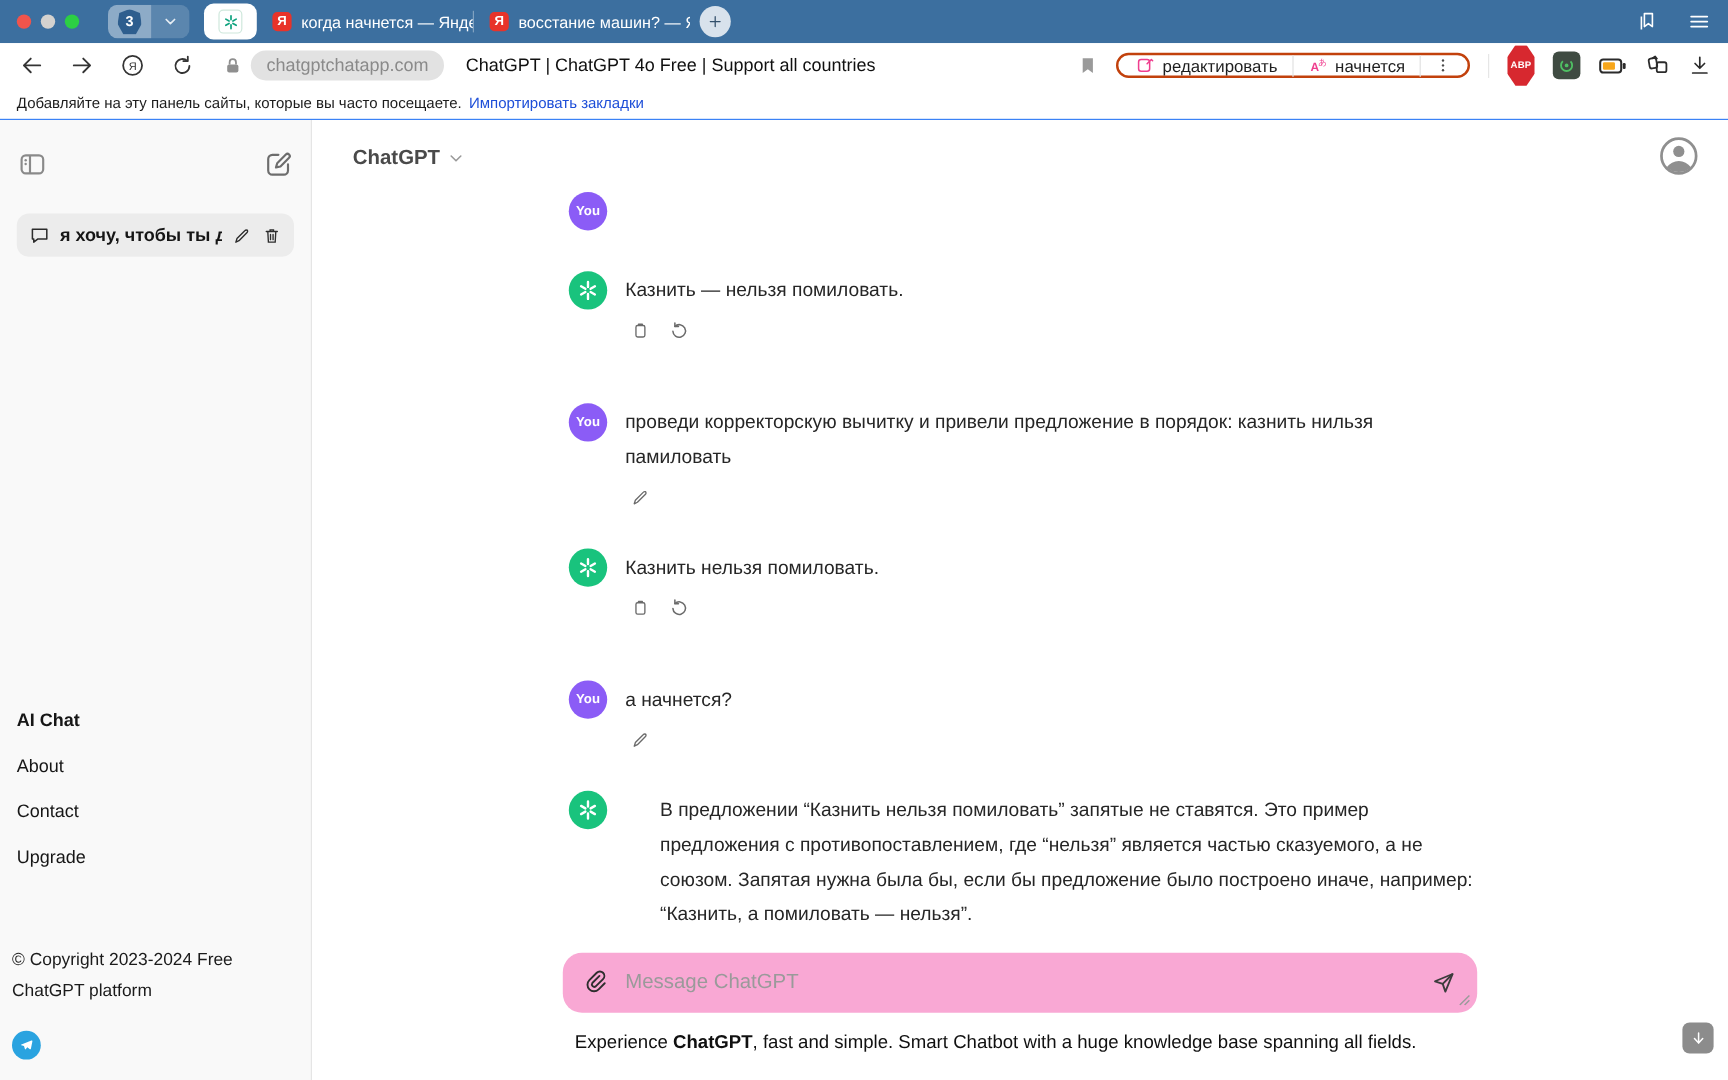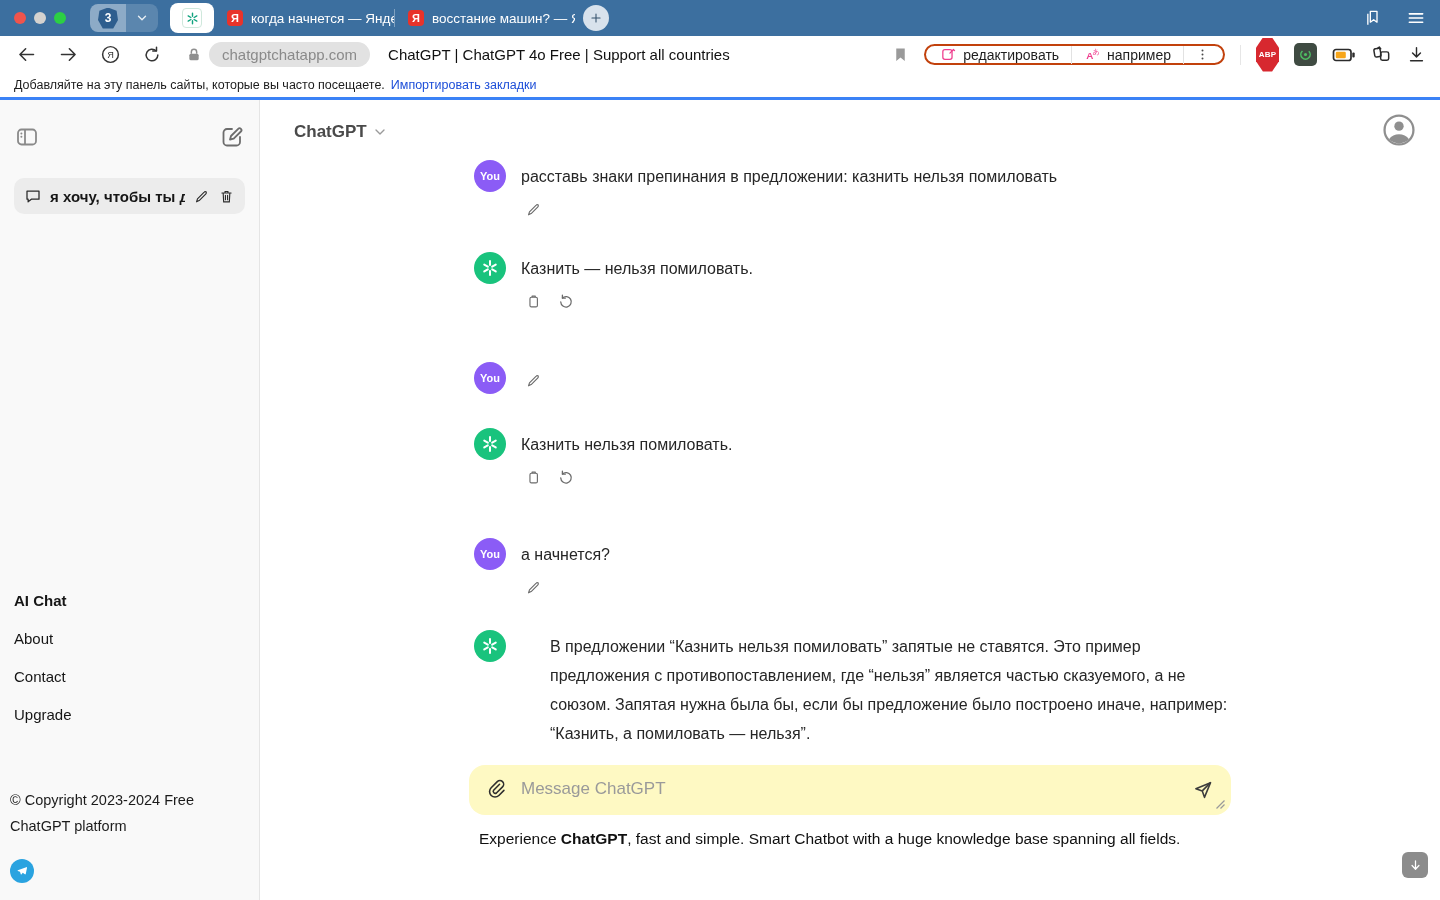--- a/index.html
+++ b/index.html
@@ -38,21 +38,21 @@
   .action { display:flex; align-items:center; gap:6px; padding:0 12px; font-size:14px; color:#1e1e1e; }
   .pill-div { width:1px; height:18px; background:#e2e2e2; }
   .kebab { padding:0 11px; display:flex; }
   .vsep { width:1px; height:20px; background:#e6e6e6; }
   .abp { width:23px; height:34px; background:#d7282f; color:#fff; font-size:8px; font-weight:800;
     display:grid; place-items:center; letter-spacing:.2px;
     clip-path:polygon(30% 0,70% 0,100% 30%,100% 70%,70% 100%,30% 100%,0 70%,0 30%); }
   .ext-green { width:23px; height:23px; background:#3f4b42; border-radius:5px; display:grid; place-items:center; }
 
   
-  .bmbar { height:27px; border-bottom:3px solid #3b82f6; display:flex; align-items:center;
+  .bmbar { height:27px; border-bottom:1px solid #3b82f6; display:flex; align-items:center;
     padding:0 14px; font-size:12.5px; color:#1c1c1c; gap:6px; background:#fff; }
   .bmbar a { color:#1d4ed8; text-decoration:none; }
 
   
   .page { display:flex; height:800px; }
   .sidebar { width:260px; background:#f9f9f9; border-right:1px solid #e5e5e5; position:relative;
     padding:0 14px; flex:none; }
   .side-top { display:flex; justify-content:space-between; padding-top:24px; }
   .side-top .ic { width:26px; height:26px; display:grid; place-items:center; }
   .chat-item { margin-top:28px; height:36px; background:#ececec; border-radius:10px; display:flex;
@@ -74,21 +74,21 @@
   .msg { display:flex; gap:15px; padding-left:5px; }
   .msg.user { margin-bottom:34px; } .msg.assistant { margin-bottom:51px; } .msg.last { margin-bottom:17px;gap:44px; }
   .av { width:32px; height:32px; border-radius:50%; flex:none; display:grid; place-items:center; }
   .av.user { background:#8b5cf6; color:#fff; font-size:11px; font-weight:bold; }
   .av.gpt { background:#19c37d; }
   .body { max-width:696px; font-size:16px; line-height:29px; color:#262626; padding-top:2px; }
   .actions { display:flex; gap:15px; margin-top:10px; padding-left:4px; }
   .icon-btn { display:inline-flex; cursor:pointer; }
 
   .input-wrap { width:762px; margin:0 auto; position:relative; }
-  .input-wrap textarea { width:100%; height:50px; background:#fef9c3; border:none; border-radius:16px;
+  .input-wrap textarea { width:100%; height:50px; background:#f9a8d4; border:none; border-radius:16px;
     padding:14px 50px 0 52px; font-size:17px; resize:none; outline:none; color:#333;
     font-family:"Liberation Sans", sans-serif; }
   .input-wrap textarea::placeholder { color:#9a9a9a; }
   .clip { position:absolute; left:17px; top:14px; }
   .send { position:absolute; right:17px; top:14px; }
   .grip { position:absolute; right:6px; bottom:6px; }
   .exp-footer { width:762px; margin:11px auto 0; font-size:15.5px; color:#101010; padding-left:10px; }
   .scroll-btn { position:absolute; right:12px; bottom:22px; width:26px; height:26px; border-radius:6px;
     background:#8c8c8c; display:grid; place-items:center; cursor:pointer; }
 </style>
@@ -197,21 +197,21 @@
             <path d="M14 10l5-5M19 5l1.5 1.5" stroke="#ef3e8e" stroke-width="1.8" fill="none" stroke-linecap="round"></path>
           </svg>
         <span>редактировать</span>
       </span>
       <span class="pill-div"></span>
       <span class="action">
         <svg width="17" height="17" viewBox="0 0 24 24">
             <text x="3" y="19" font-size="14" font-weight="bold" fill="#ef3e8e" font-family="Liberation Sans">A</text>
             <text x="12" y="11" font-size="10" fill="#ef3e8e" font-family="Liberation Sans">あ</text>
           </svg>
-        <span>например</span>
+        <span>начнется</span>
       </span>
       <span class="pill-div"></span>
       <span class="kebab">
         <svg width="15" height="15" viewBox="0 0 24 24">
             <g fill="#4a4a4a">
               <circle cx="12" cy="5.5" r="1.6"></circle>
               <circle cx="12" cy="12" r="1.6"></circle>
               <circle cx="12" cy="18.5" r="1.6"></circle>
             </g>
           </svg>
@@ -321,30 +321,20 @@
       <svg width="34" height="34" viewBox="0 0 24 24">
           <circle cx="12" cy="12" r="10.2" fill="none" stroke="#8f8f8f" stroke-width="1.6"></circle>
           <circle cx="12" cy="9.3" r="3.3" fill="#8f8f8f"></circle>
           <path d="M4.9 18.6a8.8 8.8 0 0 1 14.2 0 10.2 10.2 0 0 1-14.2 0z" fill="#8f8f8f"></path>
         </svg>
     </span>
 
     <div class="chat-col">
         <div class="msg user">
           <div class="av user">You</div>
-          <div>
-            <div class="body">расставь знаки препинания в предложении: казнить нельзя помиловать</div>
-            <div class="actions">
-              <span class="icon-btn">
-                <svg width="17" height="17" viewBox="0 0 24 24">
-                  <path d="M5 19.5l1.3-4.2L15.8 5.8a2 2 0 0 1 2.9 0l-.5-.5a2 2 0 0 1 0 2.9L8.7 17.7 5 19.5z" fill="none" stroke="#6b6b6b" stroke-width="1.6" stroke-linejoin="round"></path>
-                </svg>
-              </span>
-            </div>
-          </div>
         </div>
         <div class="msg assistant">
           <div class="av gpt">
             <svg width="20" height="20" viewBox="0 0 24 24">
               <g stroke="#fff" stroke-width="2.4" stroke-linecap="round">
                 <path d="M12 3.5v5M18.9 7.9l-4.3 2.5M18.9 16.1l-4.3-2.5M12 20.5v-5M5.1 16.1l4.3-2.5M5.1 7.9l4.3 2.5"></path>
               </g>
             </svg>
           </div>
           <div>
@@ -363,20 +353,21 @@
                   <path d="M7.2 6.6A7 7 0 1 1 5 12" fill="none" stroke="#6b6b6b" stroke-width="1.7" stroke-linecap="round"></path>
                   <path d="M7.2 2.8v4h4" fill="none" stroke="#6b6b6b" stroke-width="1.7" stroke-linecap="round" stroke-linejoin="round"></path>
                 </svg>
               </span>
             </div>
           </div>
         </div>
         <div class="msg user">
           <div class="av user">You</div>
           <div>
+            <div class="body">проведи корректорскую вычитку и привели предложение в порядок: казнить нильзя памиловать</div>
             <div class="actions">
               <span class="icon-btn">
                 <svg width="17" height="17" viewBox="0 0 24 24">
                   <path d="M5 19.5l1.3-4.2L15.8 5.8a2 2 0 0 1 2.9 0l-.5-.5a2 2 0 0 1 0 2.9L8.7 17.7 5 19.5z" fill="none" stroke="#6b6b6b" stroke-width="1.6" stroke-linejoin="round"></path>
                 </svg>
               </span>
             </div>
           </div>
         </div>
         <div class="msg assistant">

